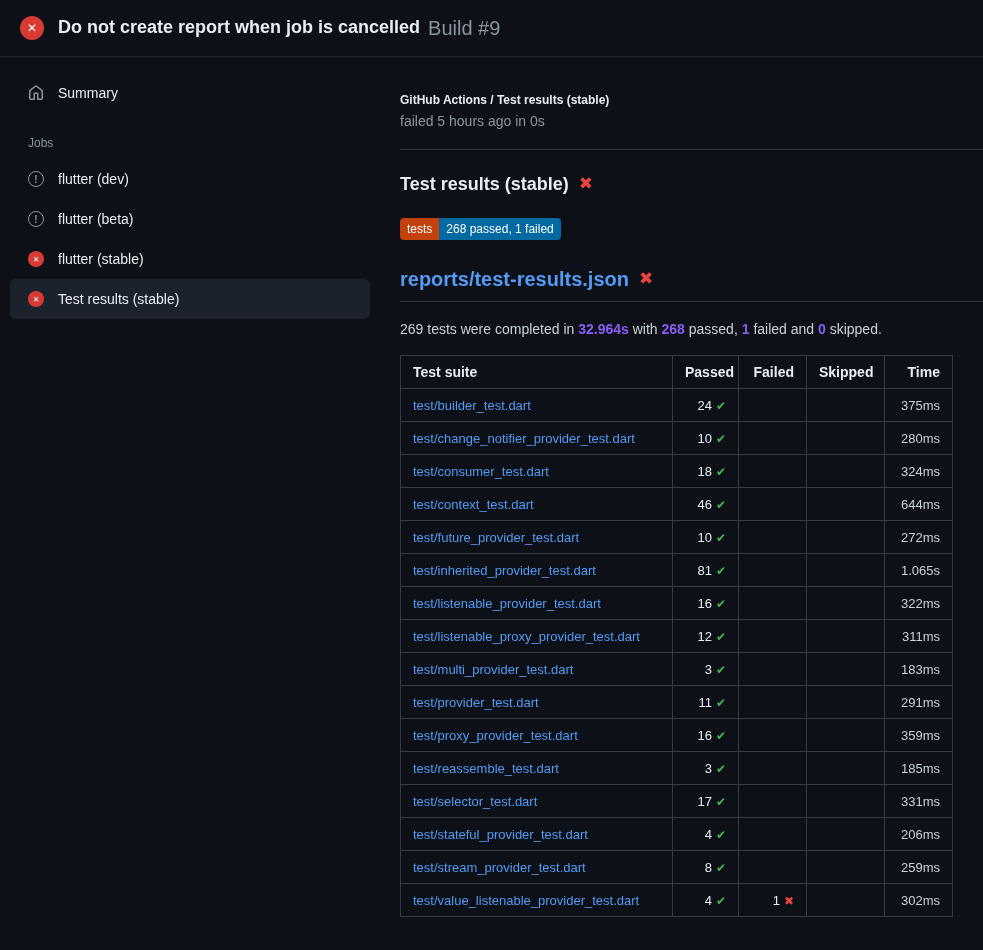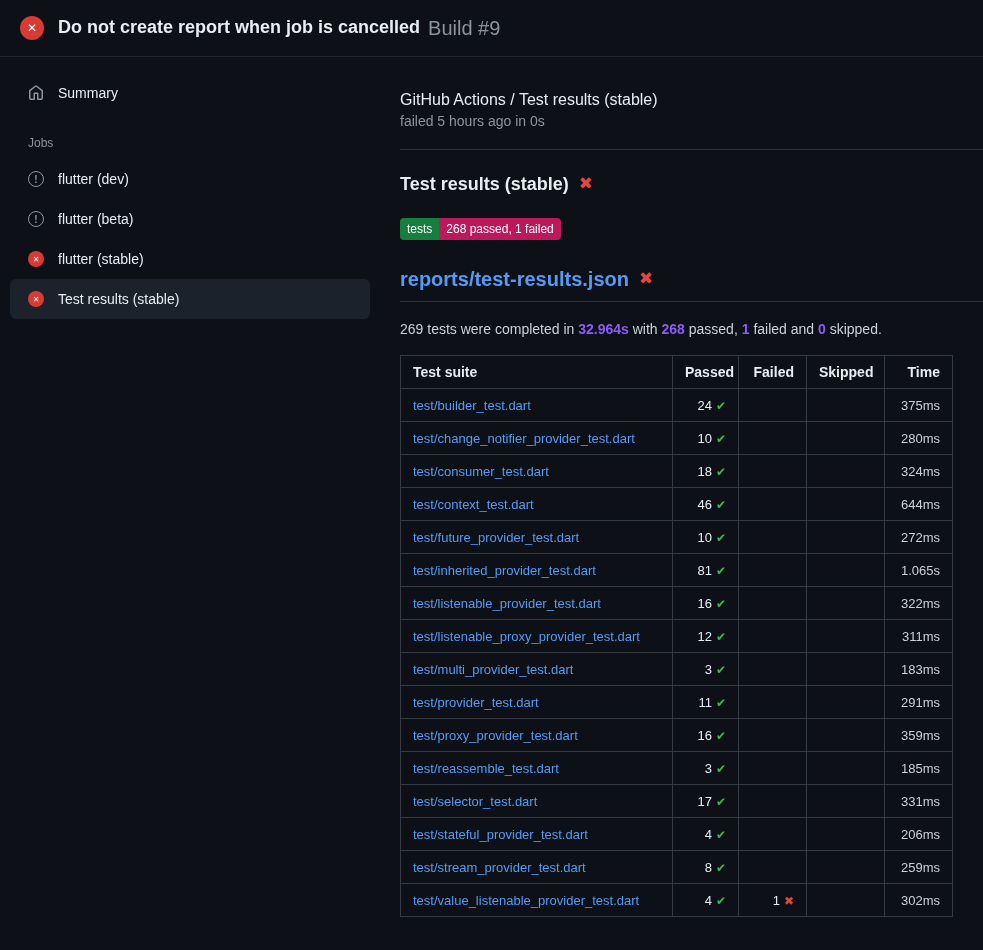--- a/index.html
+++ b/index.html
@@ -48,31 +48,31 @@
     width:16px; height:16px; border-radius:50%; flex:none;
     display:flex; align-items:center; justify-content:center;
     font-weight:bold;
   }
   .job-icon.neutral { border:1.5px solid #8b949e; color:#8b949e; font-size:10px; }
   .job-icon.failed { background:#d83b34; color:#fff; font-size:8px; }
   .home-icon-wrap { width:16px; height:16px; flex:none; display:flex; align-items:center; justify-content:center; }
 
   
   .main { flex:1; padding:34px 0 0 20px; }
-  .breadcrumb { font-size:16px; font-weight:normal; color:#e6edf3; line-height:18px; }
+  .breadcrumb { font-size:12px; font-weight:bold; color:#e6edf3; line-height:18px; }
   .meta { font-size:14px; color:#8b949e; margin-top:4px; line-height:16px; }
   .divider { border:none; border-top:1px solid #2b323b; margin-top:20px; }
   .section-title {
     margin-top:22px; font-size:18px; font-weight:bold; color:#e6edf3;
     display:flex; align-items:center; gap:10px; line-height:24px;
   }
   .heading-x { color:#e8453e; font-size:17px; font-weight:bold; }
   .badge { display:inline-flex; margin-top:22px; font-size:12px; border-radius:4px; overflow:hidden; }
-  .badge-label { background:#15803d; color:#fff; padding:4px 7px; }
-  .badge-value { background:#be185d; color:#fff; padding:4px 7px; }
+  .badge-label { background:#c2410c; color:#fff; padding:4px 7px; }
+  .badge-value { background:#0369a1; color:#fff; padding:4px 7px; }
   .report-title {
     margin-top:26px; font-size:20px; font-weight:bold; line-height:26px;
     display:flex; align-items:center; gap:10px;
     padding-bottom:9px; border-bottom:1px solid #2b323b;
   }
   .report-link { color:#539bf5; }
   .summary-line { margin-top:18px; font-size:14px; color:#c9d1d9; line-height:18px; }
   .summary-line strong { color:#8b5cf6; font-weight:bold; }
 
   

